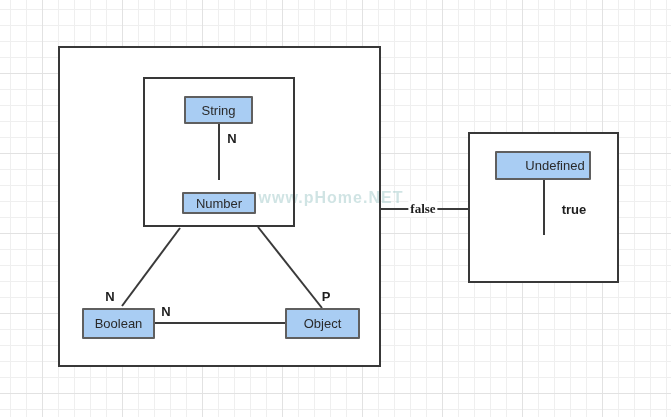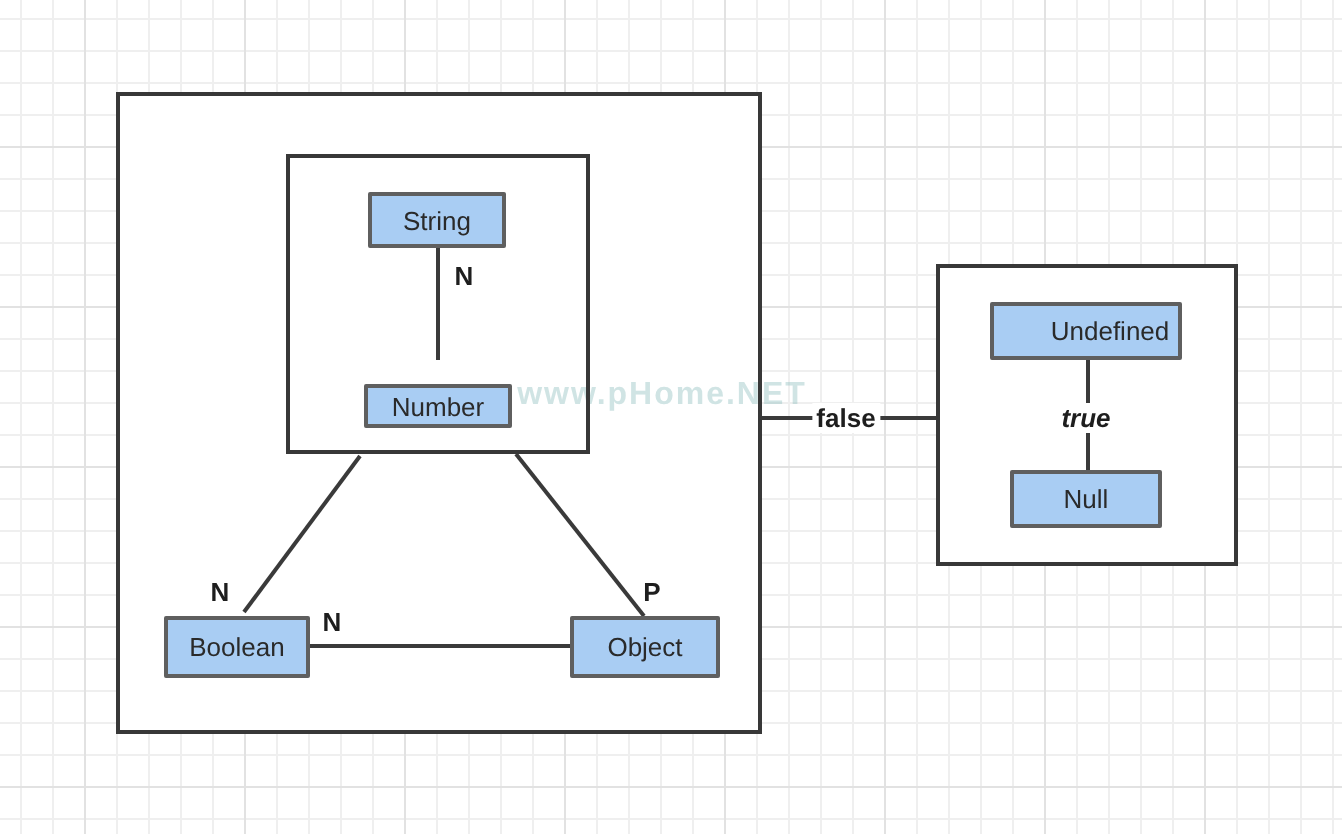--- a/index.html
+++ b/index.html
@@ -42,22 +42,22 @@
   .node-undefined{left:495px;top:151px;width:96px;height:29px;padding-left:24px;}
   .node-null{left:505px;top:235px;width:76px;height:29px;}
   .edge-label{
     position:absolute;z-index:4;transform:translate(-50%,-50%);
     font-weight:bold;font-size:13px;color:#1e1e1e;white-space:nowrap;
   }
   .lbl-n1{left:232px;top:138px;}
   .lbl-n2{left:110px;top:296px;}
   .lbl-n3{left:166px;top:311px;}
   .lbl-p{left:326px;top:296px;}
-  .lbl-false{left:423px;top:209px;background:#ffffff;padding:0 2px;}
-  .lbl-true{left:543px;top:209px;background:#ffffff;padding:0 3px;font-style:italic;}
+  .lbl-false{left:423px;top:209px;background:#ffffff;padding:0 2px;font-family:Liberation Serif, serif;}
+  .lbl-true{left:574px;top:209px;background:#ffffff;padding:0 3px;}
 </style>
 </head>
 <body>
 
 <div class="canvas">
 
   <div class="box-fill fill-outer"></div>
   <div class="box-fill fill-inner"></div>
   <div class="box-fill fill-right"></div>
 
@@ -81,15 +81,14 @@
   <div class="edge-label lbl-n3">N</div>
   <div class="edge-label lbl-p">P</div>
   <div class="edge-label lbl-false">false</div>
   <div class="edge-label lbl-true">true</div>
 
   <div class="node node-string">String</div>
   <div class="node node-number">Number</div>
   <div class="node node-boolean">Boolean</div>
   <div class="node node-object">Object</div>
   <div class="node node-undefined">Undefined</div>
-  <div class="node node-null">Null</div>
 
 </div>
 
 </body></html>

